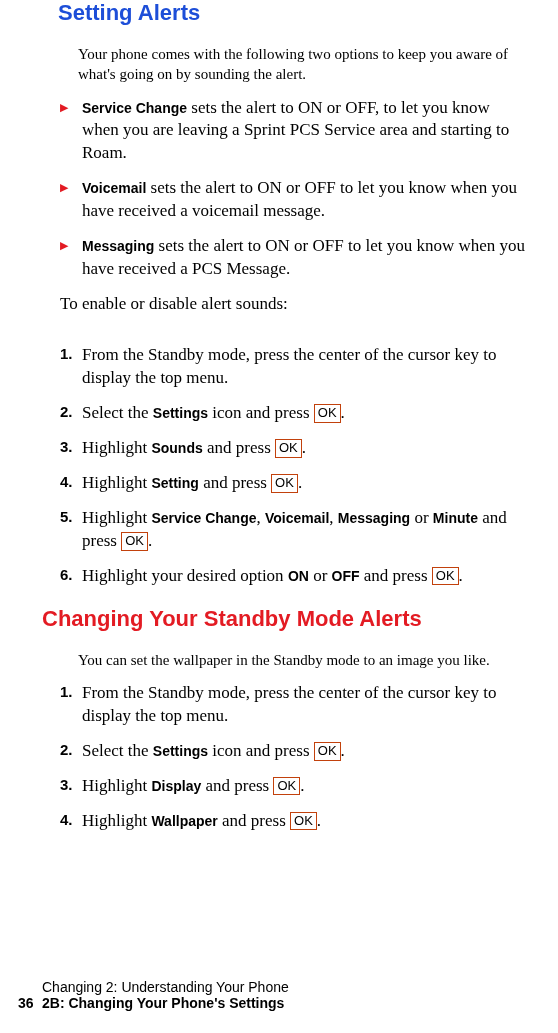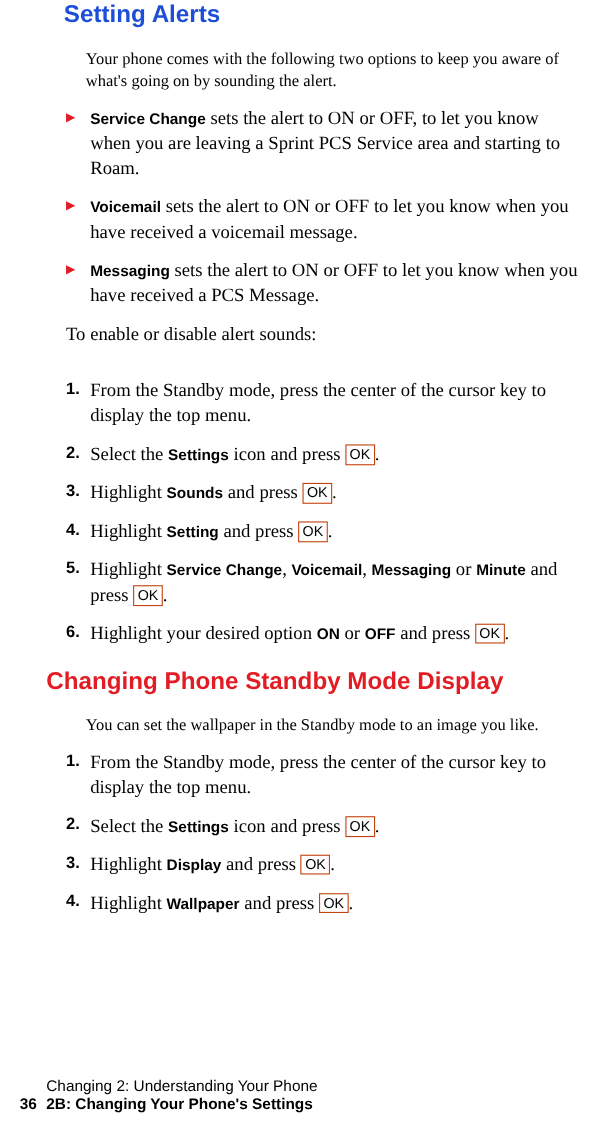--- a/index.html
+++ b/index.html
@@ -133,21 +133,21 @@
 
 <ol class="num-list">
   <li class="num-item">From the Standby mode, press the center of the cursor key to display the top menu.</li>
   <li class="num-item"><span>Select the </span><span class="bold">Settings</span><span> icon and press </span><span class="ok-key">OK</span><span>.</span></li>
   <li class="num-item"><span>Highlight </span><span class="bold">Sounds</span><span> and press </span><span class="ok-key">OK</span><span>.</span></li>
   <li class="num-item"><span>Highlight </span><span class="bold">Setting</span><span> and press </span><span class="ok-key">OK</span><span>.</span></li>
   <li class="num-item"><span>Highlight </span><span class="bold">Service Change</span><span>, </span><span class="bold">Voicemail</span><span>, </span><span class="bold">Messaging</span><span> or </span><span class="bold">Minute</span><span> and press </span><span class="ok-key">OK</span><span>.</span></li>
   <li class="num-item"><span>Highlight your desired option </span><span class="bold">ON</span><span> or </span><span class="bold">OFF</span><span> and press </span><span class="ok-key">OK</span><span>.</span></li>
 </ol>
 
-<h2 class="heading-1b">Changing Phone Standby Mode Display</h2>
+<h2 class="heading-1b">Changing Your Standby Mode Alerts</h2>
 
 <p class="intro">You can set the wallpaper in the Standby mode to an image you like.</p>
 
 <ol class="num-list">
   <li class="num-item">From the Standby mode, press the center of the cursor key to display the top menu.</li>
   <li class="num-item"><span>Select the </span><span class="bold">Settings</span><span> icon and press </span><span class="ok-key">OK</span><span>.</span></li>
   <li class="num-item"><span>Highlight </span><span class="bold">Display</span><span> and press </span><span class="ok-key">OK</span><span>.</span></li>
   <li class="num-item"><span>Highlight </span><span class="bold">Wallpaper</span><span> and press </span><span class="ok-key">OK</span><span>.</span></li>
 </ol>
 

